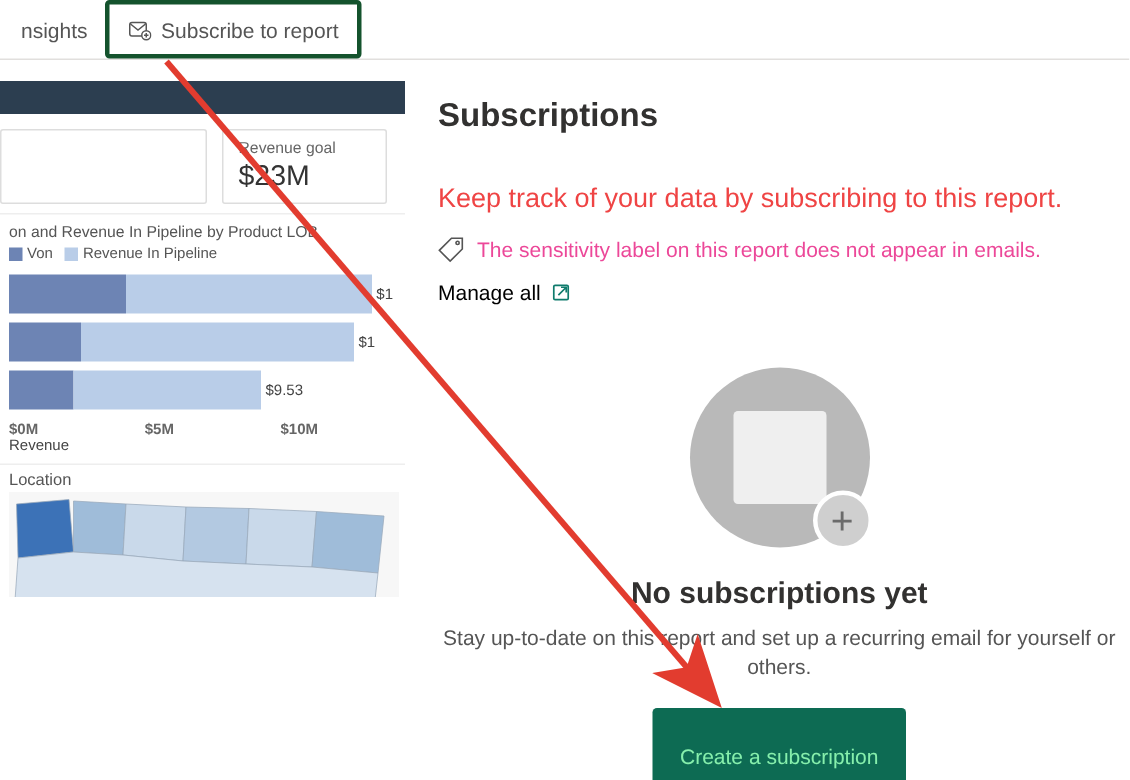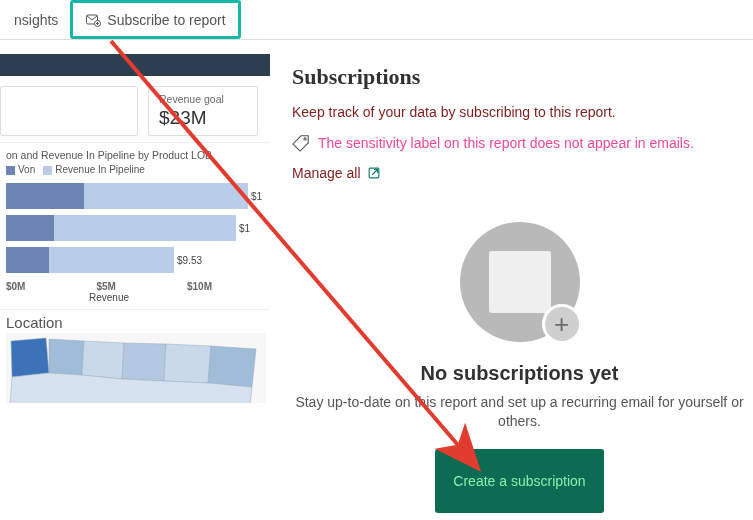--- a/index.html
+++ b/index.html
@@ -3,51 +3,51 @@
 <meta charset="utf-8">
 <style>
   * { box-sizing: border-box; margin: 0; padding: 0; }
   html, body { width: 753px; height: 520px; overflow: hidden; font-family: "Segoe UI", Arial, sans-serif; background: #fff; color: #323130; }
   .root { position: relative; width: 753px; height: 520px; }
 
   
   .toolbar { height: 40px; display: flex; align-items: stretch; padding-left: 2px; border-bottom: 1px solid #e1dfdd; }
   .toolbar-item { display: flex; align-items: center; padding: 0 12px; color: #555; font-size: 14px; cursor: pointer; }
   .toolbar-item svg { margin-right: 6px; }
-  .subscribe { border: 3px solid #14b8a6; border-radius: 3px; }
+  .subscribe { border: 3px solid #14532d; border-radius: 3px; }
 
   
   .report { position: absolute; left: 0; top: 40px; width: 270px; height: 480px; overflow: hidden; }
   .dark-bar { height: 22px; background: #2c3e50; margin-top: 14px; }
   .cards-row { display: flex; justify-content: flex-end; padding: 10px 12px 6px 0; gap: 10px; }
   .card { border: 1px solid #ddd; border-radius: 2px; padding: 6px 10px; min-width: 110px; background:#fff;}
   .card.blank { flex:1; }
   .card-label { font-size: 10.5px; color: #666; }
   .card-value { font-size: 19px; font-weight: 500; color: #333; margin-top:2px;}
 
   .chart-block { border-top: 1px solid #eee; padding: 6px 8px 0 6px; }
   .chart-title { font-size: 10.5px; color: #555; }
   .legend { display:flex; gap:8px; align-items:center; font-size:10px; color:#555; margin-top:3px; margin-bottom:8px;}
   .swatch{display:inline-block;width:9px;height:9px;margin-right:3px;vertical-align:middle;}
   .bar-row{height:26px;display:flex;align-items:center;margin-bottom:6px;}
   .bar-seg{height:100%;}
   .bar-label{font-size:10px;color:#444;margin-left:3px;}
   .axis{display:flex;justify-content:space-between;font-size:10px;color:#666;padding:2px 50px 0 0;font-weight:bold;}
-  .axis-title{font-size:10px;color:#444;text-align:center;padding-right:50px;}
+  .axis-title{font-size:10px;color:#444;padding-right:50px;}
 
   .map-block{border-top:1px solid #eee;margin-top:6px;padding:4px 0 0 6px;}
-  .map-title{font-size:15px;color:#555;margin-bottom:2px;}
+  .map-title{font-size:11px;color:#555;margin-bottom:2px;}
 
   
   .panel { position: absolute; left: 270px; top: 40px; right: 0; bottom: 0; padding: 24px 6px 8px 22px; }
-  .panel h1{font-size:22px;font-weight:600;margin-bottom:14px;font-family:Liberation Serif, serif;}
-  .panel .desc{font-size:14px;color:#7f1d1d;margin-bottom:14px;}
+  .panel h1{font-size:22px;font-weight:600;margin-bottom:32px;}
+  .panel .desc{font-size:18px;color:#ef4444;margin-bottom:14px;}
   .sens-row{display:flex;align-items:center;font-size:14px;color:#ec4899;margin-bottom:12px;}
   .sens-row svg{margin-right:8px;flex-shrink:0;}
-  .manage{display:inline-flex;align-items:center;color:#7f1d1d;font-size:14px;cursor:pointer;}
+  .manage{display:inline-flex;align-items:center;color:#000000;font-size:14px;cursor:pointer;}
   .manage svg{margin-left:6px;}
 
   .empty{ text-align:center; margin-top:40px;}
   .empty-illus{display:inline-block;position:relative;}
   .big-circle{width:120px;height:120px;border-radius:50%;background:#b9b9b9;display:flex;align-items:center;justify-content:center;}
   .inner-sq{width:62px;height:62px;background:#efefef;border-radius:3px;}
   .plus-circle{position:absolute;right:-2px;bottom:-2px;width:40px;height:40px;border-radius:50%;background:#cfcfcf;display:flex;align-items:center;justify-content:center;color:#6b6b6b;font-size:26px;line-height:1;border:3px solid #fff;}
   .empty h2{font-size:20px;font-weight:600;margin-top:20px;}
   .empty p{font-size:14px;color:#555;margin-top:8px;line-height:1.35;}
   .create-btn{margin-top:18px;display:inline-block;background:#0d6b53;color:#86efac;font-size:14px;font-weight:400;border:none;padding:24px 18px;border-radius:3px;cursor:pointer;}

